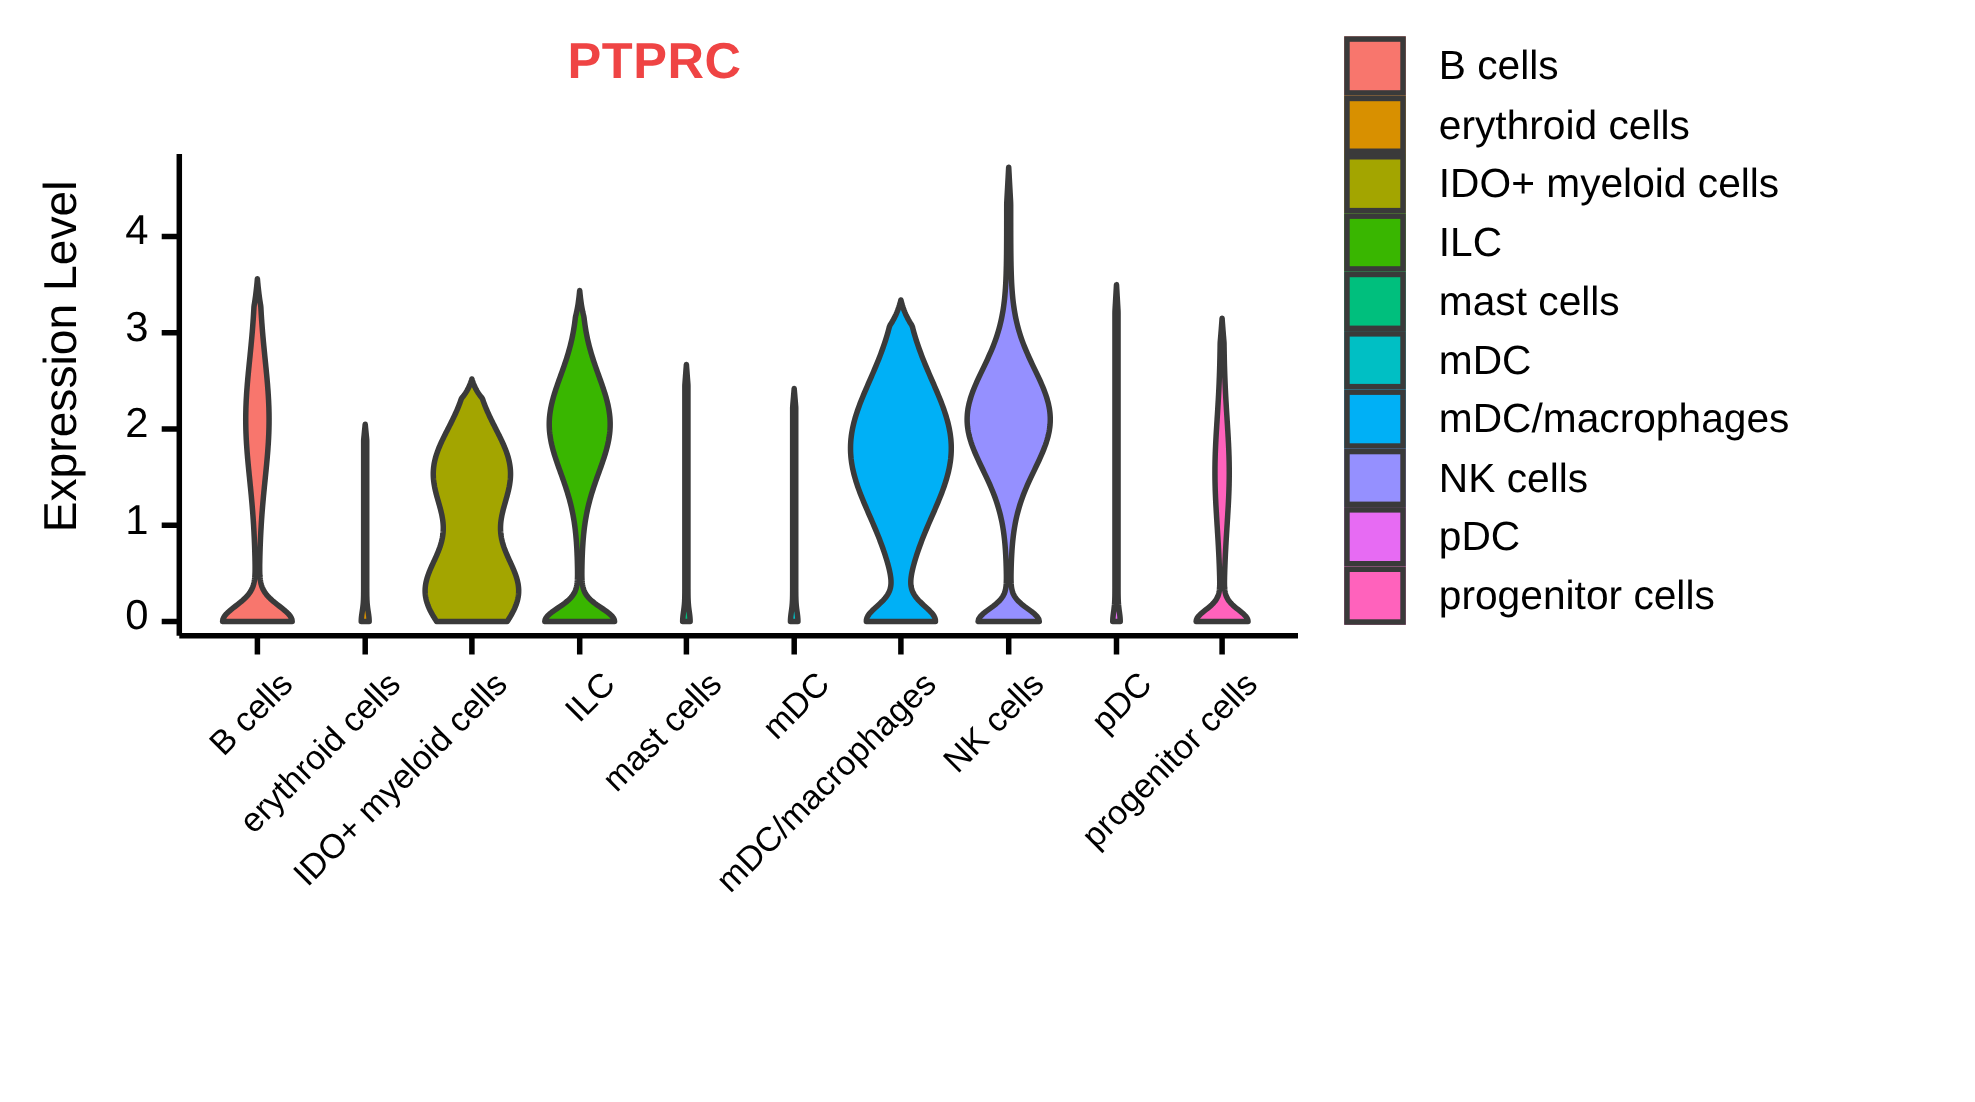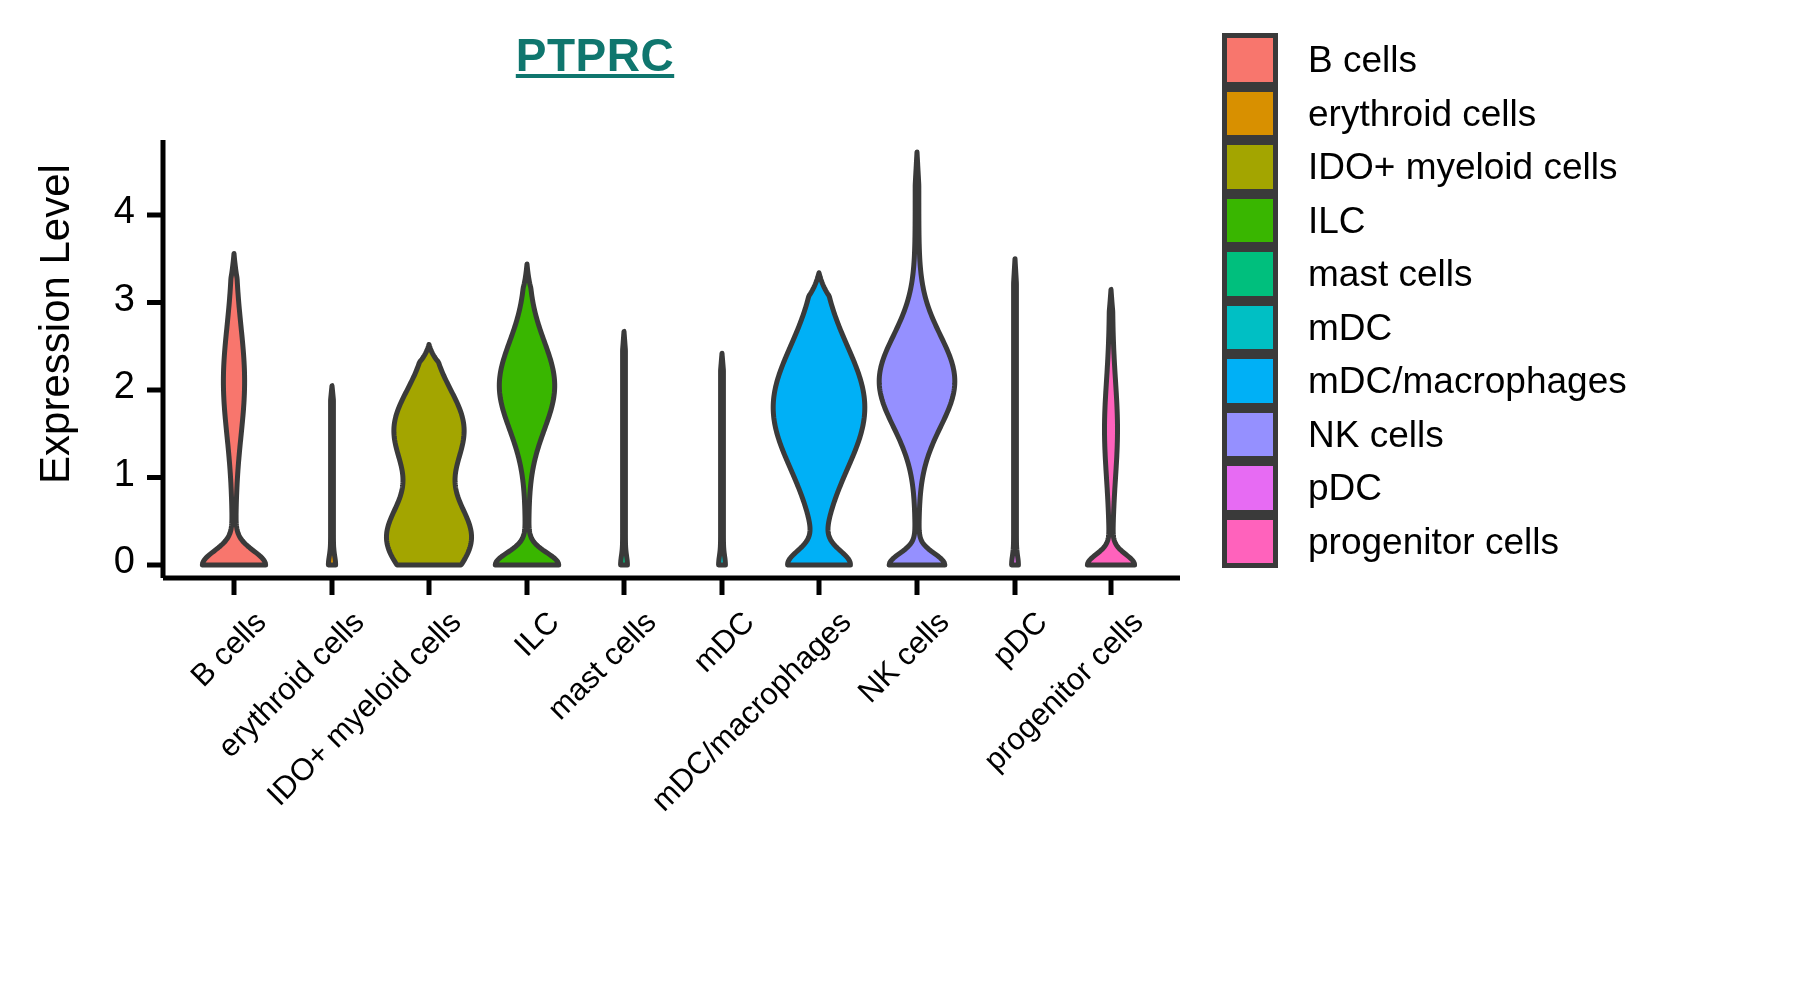--- a/index.html
+++ b/index.html
@@ -1,23 +1,22 @@
 <!DOCTYPE html>
 <html><head>
 <meta charset="utf-8">
 <style>
   html,body{margin:0;padding:0;background:#fff;}
   body{width:1795px;height:1002px;font-family:"Liberation Sans",sans-serif;overflow:hidden;}
   #root{position:relative;width:1795px;height:1002px;background:#ffffff;}
 
   #title{
     position:absolute; left:0; top:28px; width:1190px;
-    text-align:center; font-size:46px; font-weight:bold; color:#0f766e;
+    text-align:center; font-size:46px; font-weight:bold; color:#ef4444;
     letter-spacing:0.5px;
-    text-decoration:underline;
   }
 
   #ylabel{
     position:absolute;
     left:-155px; top:300px; width:420px;
     transform:rotate(-90deg);
     transform-origin:center center;
     text-align:center; font-size:42px; color:#000; white-space:nowrap;
   }
 

